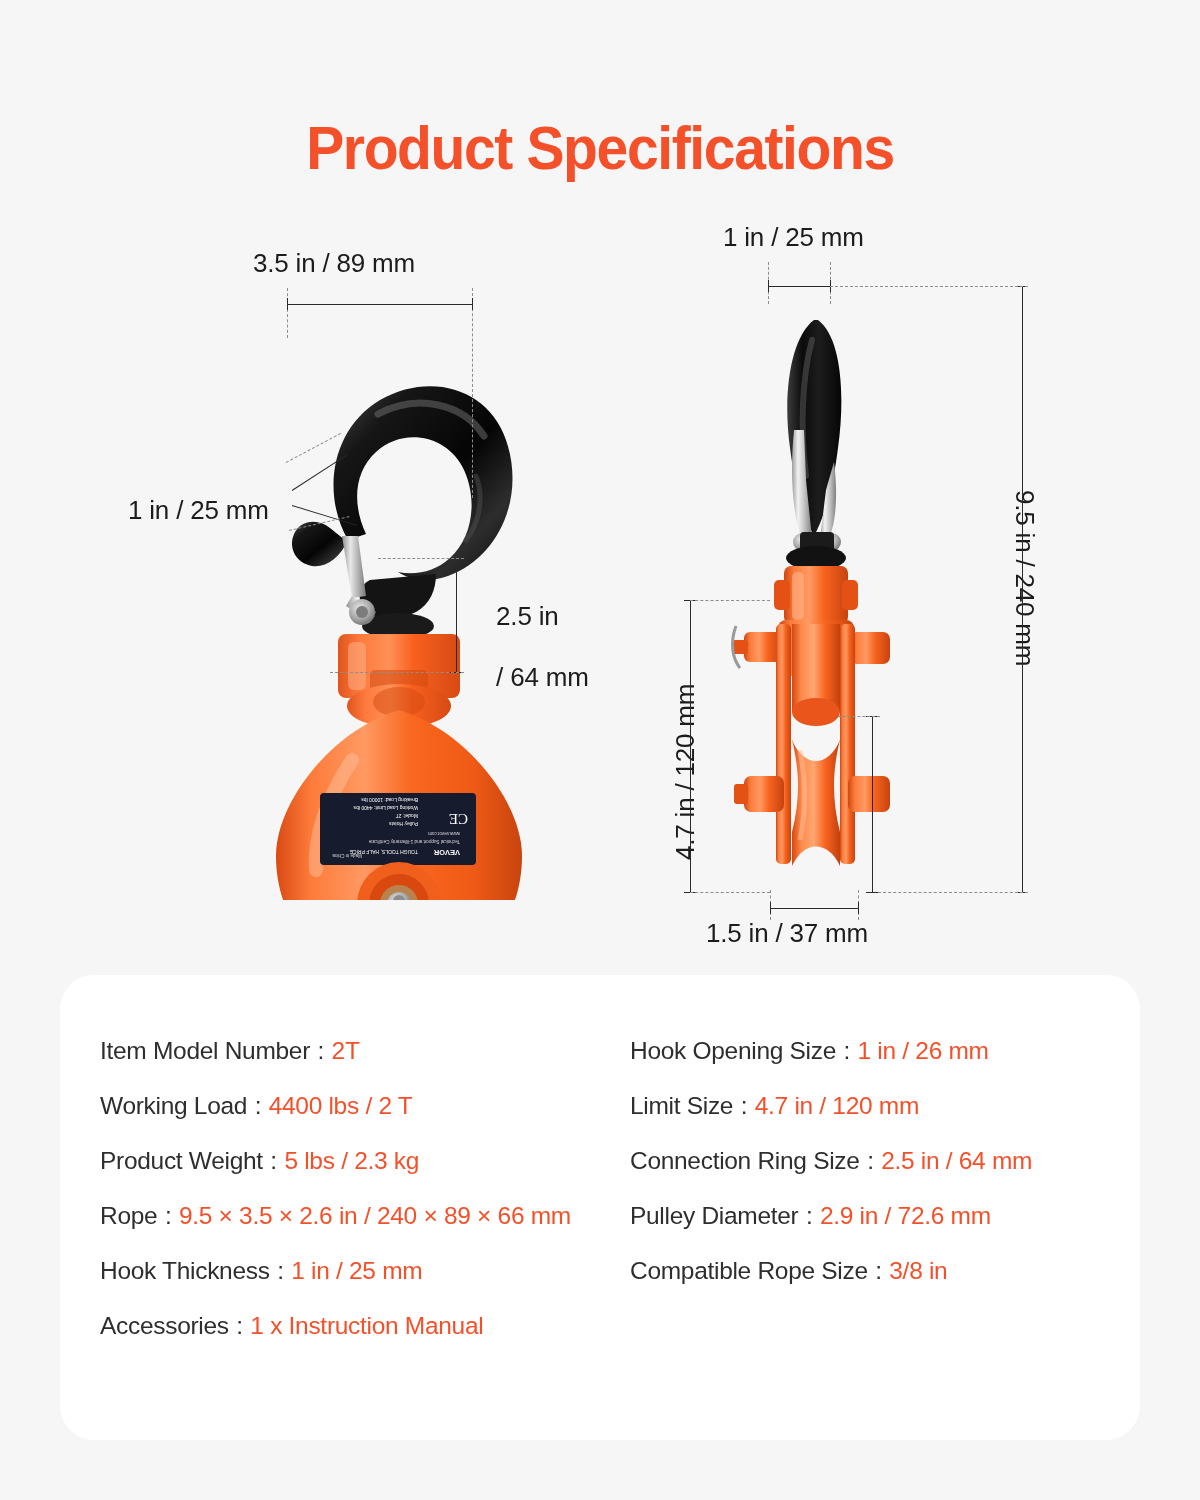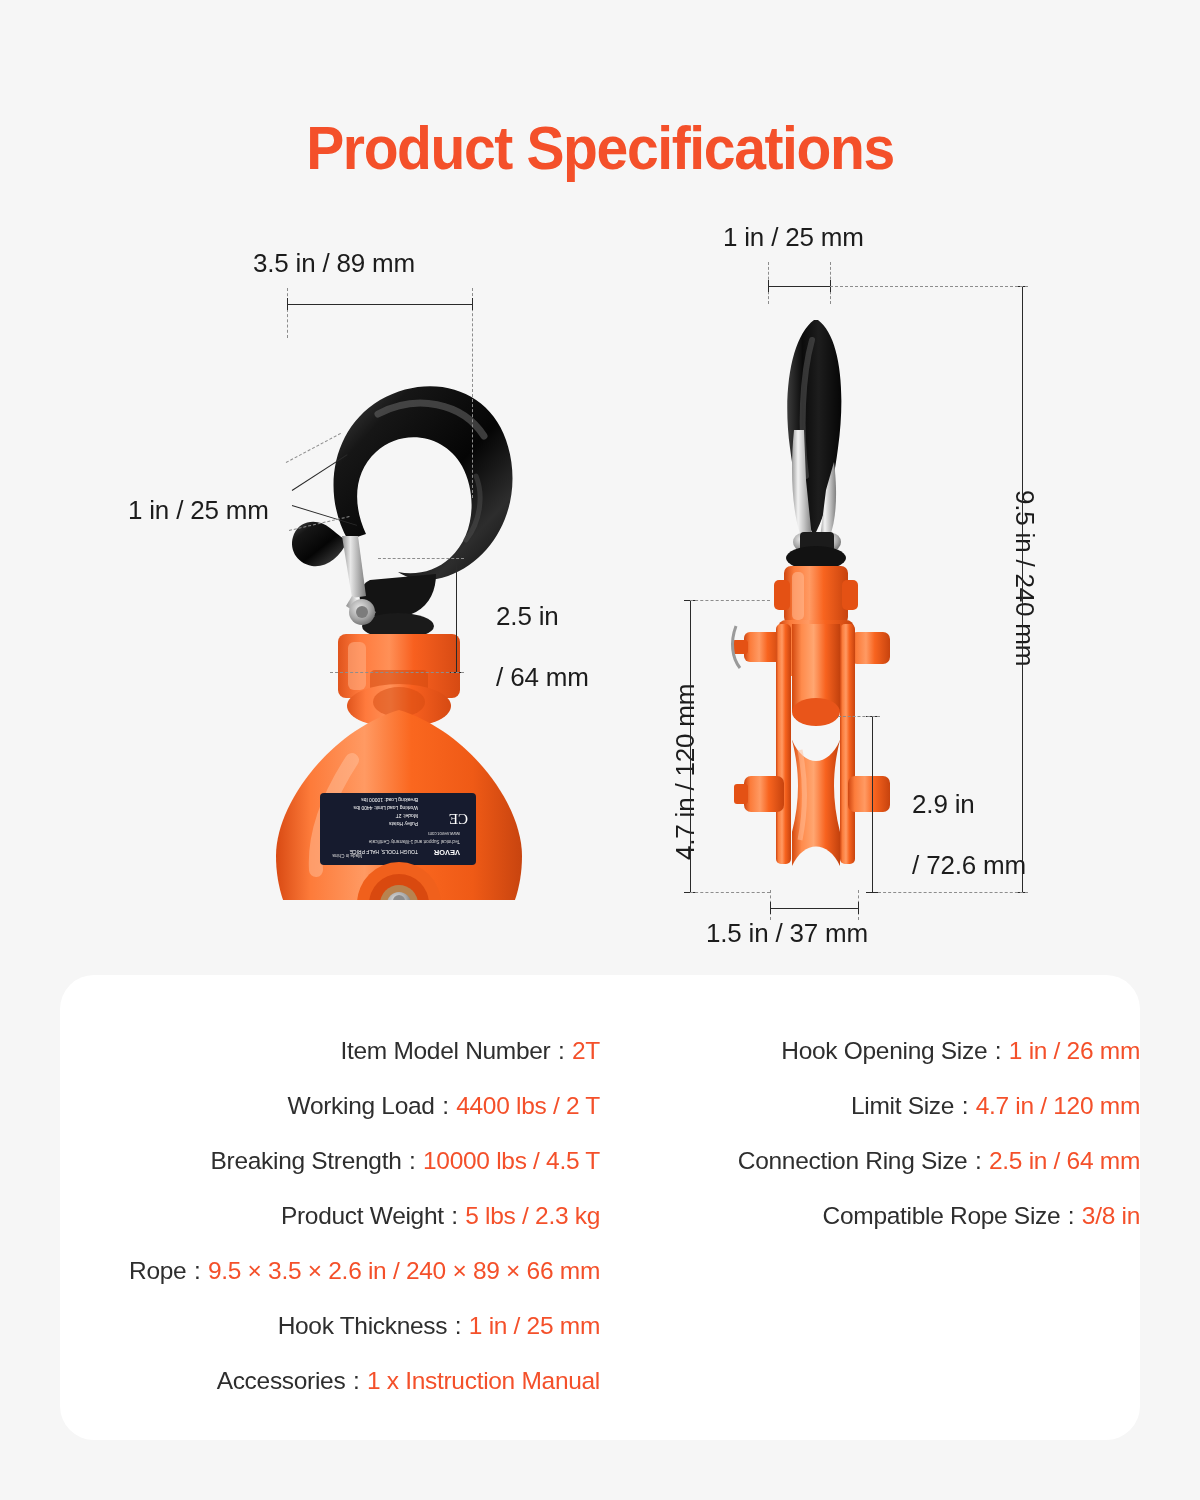--- a/index.html
+++ b/index.html
@@ -88,21 +88,20 @@
 
   .spec-col { width: 50%; padding-left: 40px; }
   .spec-col.right { padding-left: 30px; }
 
   .spec-row {
     font-size: 24.5px;
     line-height: 55px;
     color: #2e2e2e;
     white-space: nowrap;
     letter-spacing: -0.3px;
-    text-align: right;
   }
   .spec-row .val { color: #f4502a; }
   .spec-row .sep { color: #2e2e2e; padding: 0 1px; }
 </style>
 </head>
 <body>
 
 <div class="title">Product Specifications</div>
 
 <div class="diagram">
@@ -327,49 +326,45 @@
   <div class="dashline h" style="left:830px; top:86px; width:198px;"></div>
   <div class="dashline h" style="left:878px; top:692px; width:150px;"></div>
 
   <div class="dim-label rot-ccw" style="left:670px; top:660px;">4.7 in / 120 mm</div>
   <div class="dline v" style="left:690px; top:400px; height:292px;"></div>
   <div class="tick h" style="left:684px; top:400px; width:12px;"></div>
   <div class="tick h" style="left:684px; top:692px; width:12px;"></div>
   <div class="dashline h" style="left:690px; top:400px; width:80px;"></div>
   <div class="dashline h" style="left:690px; top:692px; width:80px;"></div>
 
-  <div class="dim-label" style="left:884px; top:558px;">
-    <span>2.9 in</span><br>
-    <span>/ 72.6 mm</span>
-  </div>
   <div class="dline v" style="left:872px; top:516px; height:176px;"></div>
   <div class="tick h" style="left:866px; top:516px; width:12px;"></div>
   <div class="tick h" style="left:866px; top:692px; width:12px;"></div>
   <div class="dashline h" style="left:838px; top:516px; width:42px;"></div>
 
   <div class="dim-label" style="left:706px; top:718px;">1.5 in / 37 mm</div>
   <div class="dashline v" style="left:770px; top:690px; height:30px;"></div>
   <div class="dashline v" style="left:858px; top:690px; height:30px;"></div>
   <div class="dline h" style="left:770px; top:708px; width:88px;"></div>
   <div class="tick v" style="left:770px; top:702px; height:12px;"></div>
   <div class="tick v" style="left:858px; top:702px; height:12px;"></div>
 
 </div>
 
 <div class="spec-card">
   <div class="spec-cols">
     <div class="spec-col left" id="col-left">
         <div class="spec-row"><span>Item Model Number </span><span class="sep">: </span><span class="val">2T</span></div>
         <div class="spec-row"><span>Working Load </span><span class="sep">: </span><span class="val">4400 lbs / 2 T</span></div>
-        <div class="spec-row"><span>Breaking Strength </span><span class="sep">: </span><span class="val">10000 lbs / 4.5 T</span></div>
         <div class="spec-row"><span>Product Weight </span><span class="sep">: </span><span class="val">5 lbs / 2.3 kg</span></div>
         <div class="spec-row"><span>Rope </span><span class="sep">: </span><span class="val">9.5 × 3.5 × 2.6 in / 240 × 89 × 66 mm</span></div>
         <div class="spec-row"><span>Hook Thickness </span><span class="sep">: </span><span class="val">1 in / 25 mm</span></div>
         <div class="spec-row"><span>Accessories </span><span class="sep">: </span><span class="val">1 x Instruction Manual</span></div>
       </div>
     <div class="spec-col right" id="col-right">
         <div class="spec-row"><span>Hook Opening Size </span><span class="sep">: </span><span class="val">1 in / 26 mm</span></div>
         <div class="spec-row"><span>Limit Size </span><span class="sep">: </span><span class="val">4.7 in / 120 mm</span></div>
         <div class="spec-row"><span>Connection Ring Size </span><span class="sep">: </span><span class="val">2.5 in / 64 mm</span></div>
+        <div class="spec-row"><span>Pulley Diameter </span><span class="sep">: </span><span class="val">2.9 in / 72.6 mm</span></div>
         <div class="spec-row"><span>Compatible Rope Size </span><span class="sep">: </span><span class="val">3/8 in</span></div>
       </div>
   </div>
 </div>
 
 </body></html>

